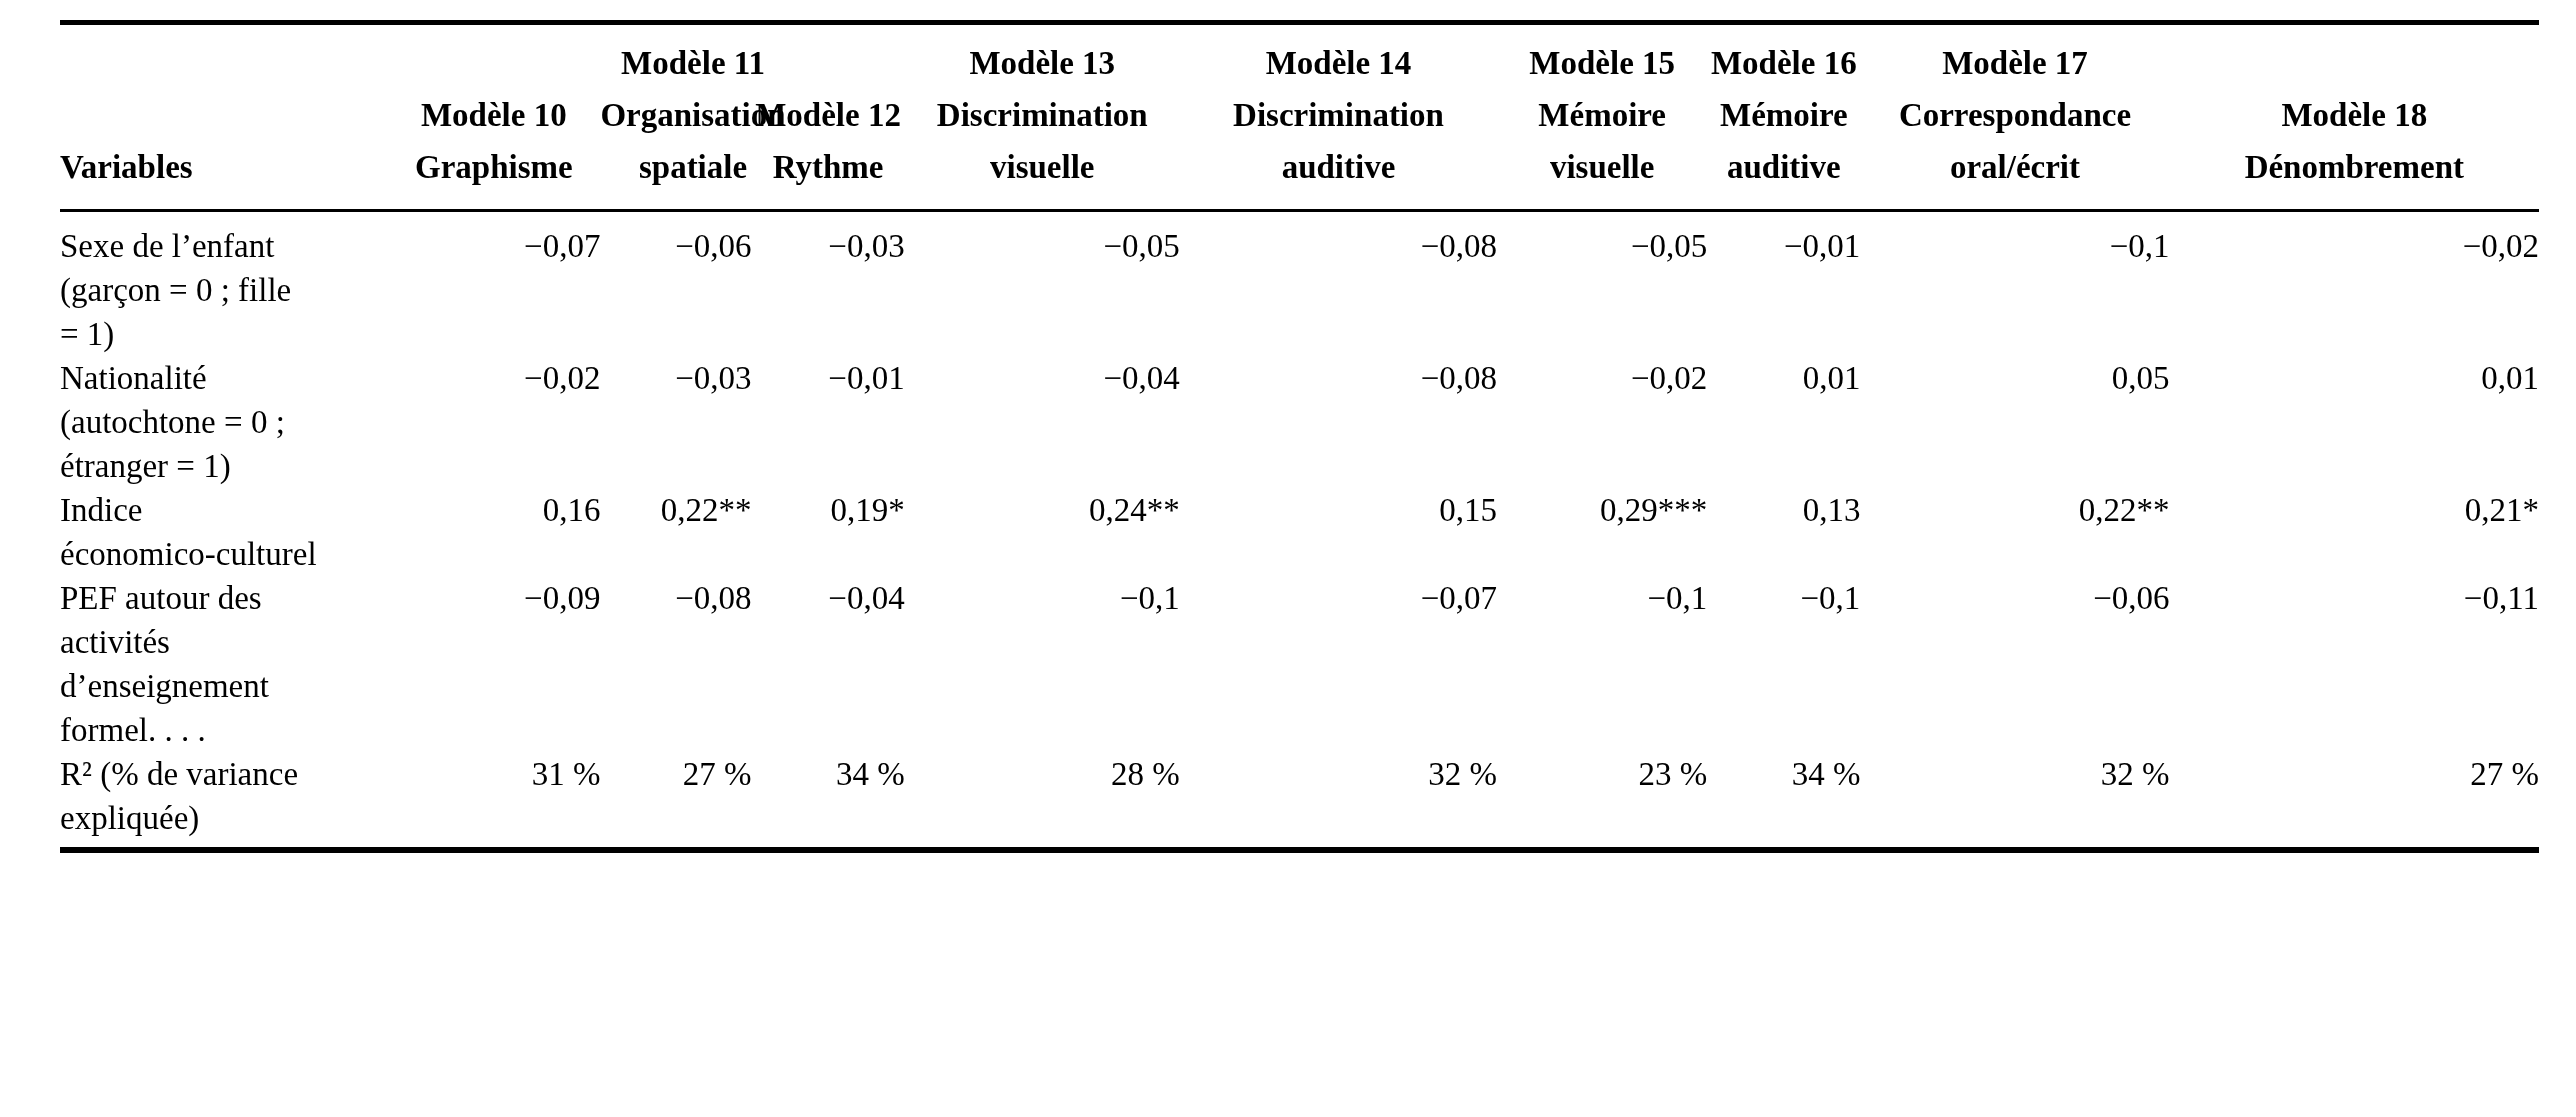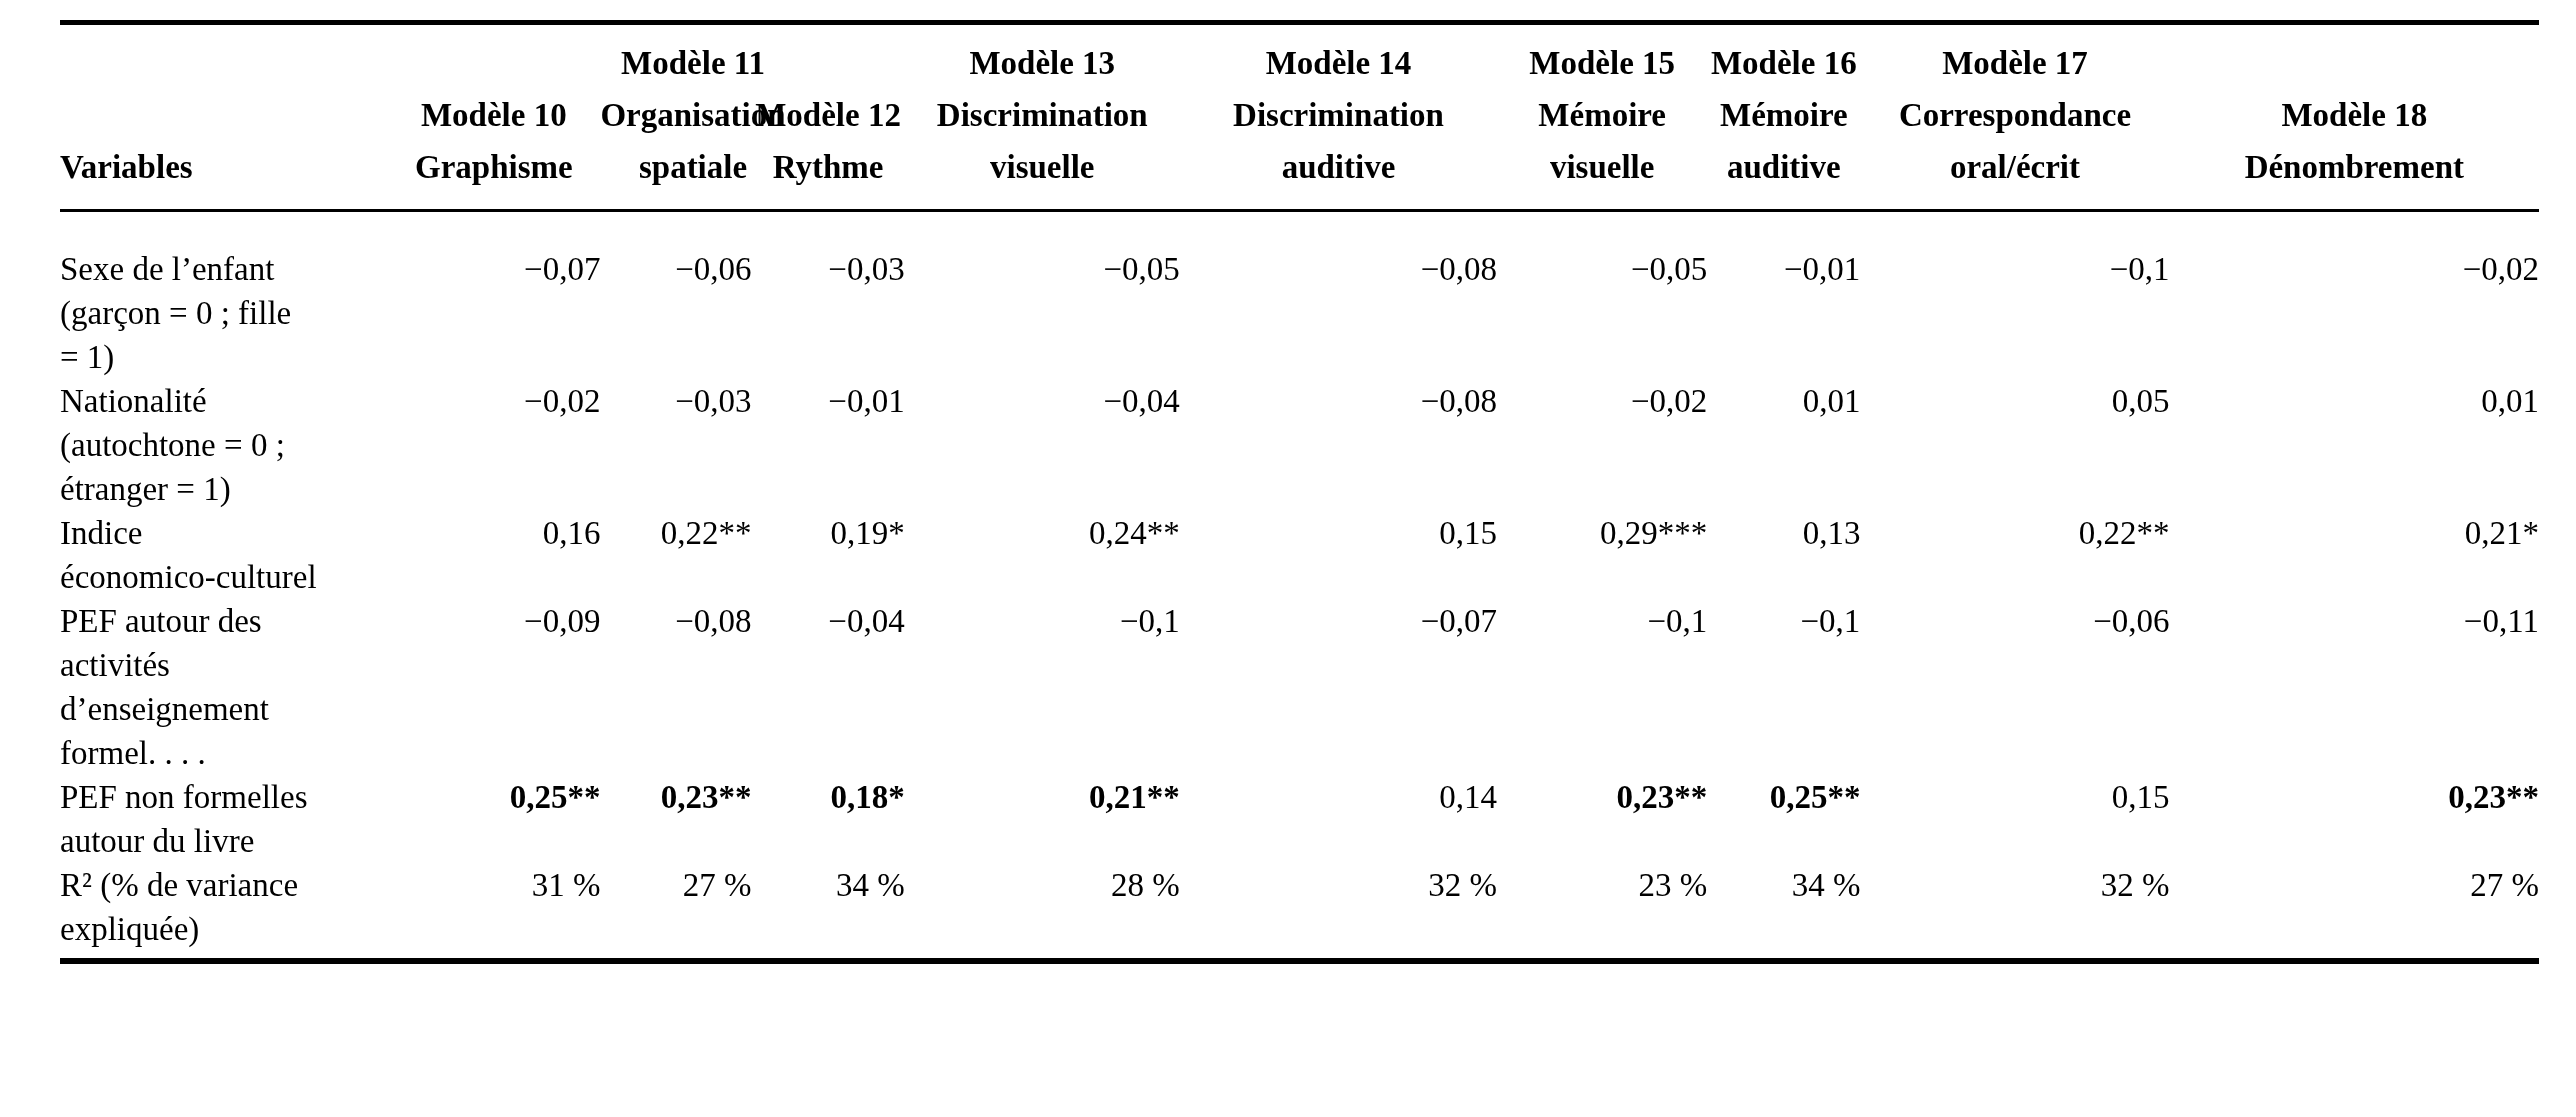--- a/index.html
+++ b/index.html
@@ -44,21 +44,21 @@
   tbody td {
     vertical-align: top;
     text-align: right;
     padding: 0;
   }
   tbody td.label {
     text-align: left;
     white-space: pre-line;
   }
   tbody tr:first-child td {
-    padding-top: 35px;
+    padding-top: 12px;
   }
   tbody tr:last-child td {
     padding-bottom: 7.3px;
   }
   .bold {
     font-weight: bold;
   }
 </style>
 </head>
 <body>
@@ -196,33 +196,20 @@
         <td data-name="value-cell">−0,08</td>
         <td data-name="value-cell">−0,04</td>
         <td data-name="value-cell">−0,1</td>
         <td data-name="value-cell">−0,07</td>
         <td data-name="value-cell">−0,1</td>
         <td data-name="value-cell">−0,1</td>
         <td data-name="value-cell">−0,06</td>
         <td data-name="value-cell">−0,11</td>
       </tr>
       <tr data-name="table-row">
-        <td class="label" data-name="row-label">PEF non formelles
-autour du livre</td>
-        <td data-name="value-cell" class="bold">0,25**</td>
-        <td data-name="value-cell" class="bold">0,23**</td>
-        <td data-name="value-cell" class="bold">0,18*</td>
-        <td data-name="value-cell" class="bold">0,21**</td>
-        <td data-name="value-cell">0,14</td>
-        <td data-name="value-cell" class="bold">0,23**</td>
-        <td data-name="value-cell" class="bold">0,25**</td>
-        <td data-name="value-cell">0,15</td>
-        <td data-name="value-cell" class="bold">0,23**</td>
-      </tr>
-      <tr data-name="table-row">
         <td class="label" data-name="row-label">R² (% de variance
 expliquée)</td>
         <td data-name="value-cell">31 %</td>
         <td data-name="value-cell">27 %</td>
         <td data-name="value-cell">34 %</td>
         <td data-name="value-cell">28 %</td>
         <td data-name="value-cell">32 %</td>
         <td data-name="value-cell">23 %</td>
         <td data-name="value-cell">34 %</td>
         <td data-name="value-cell">32 %</td>

